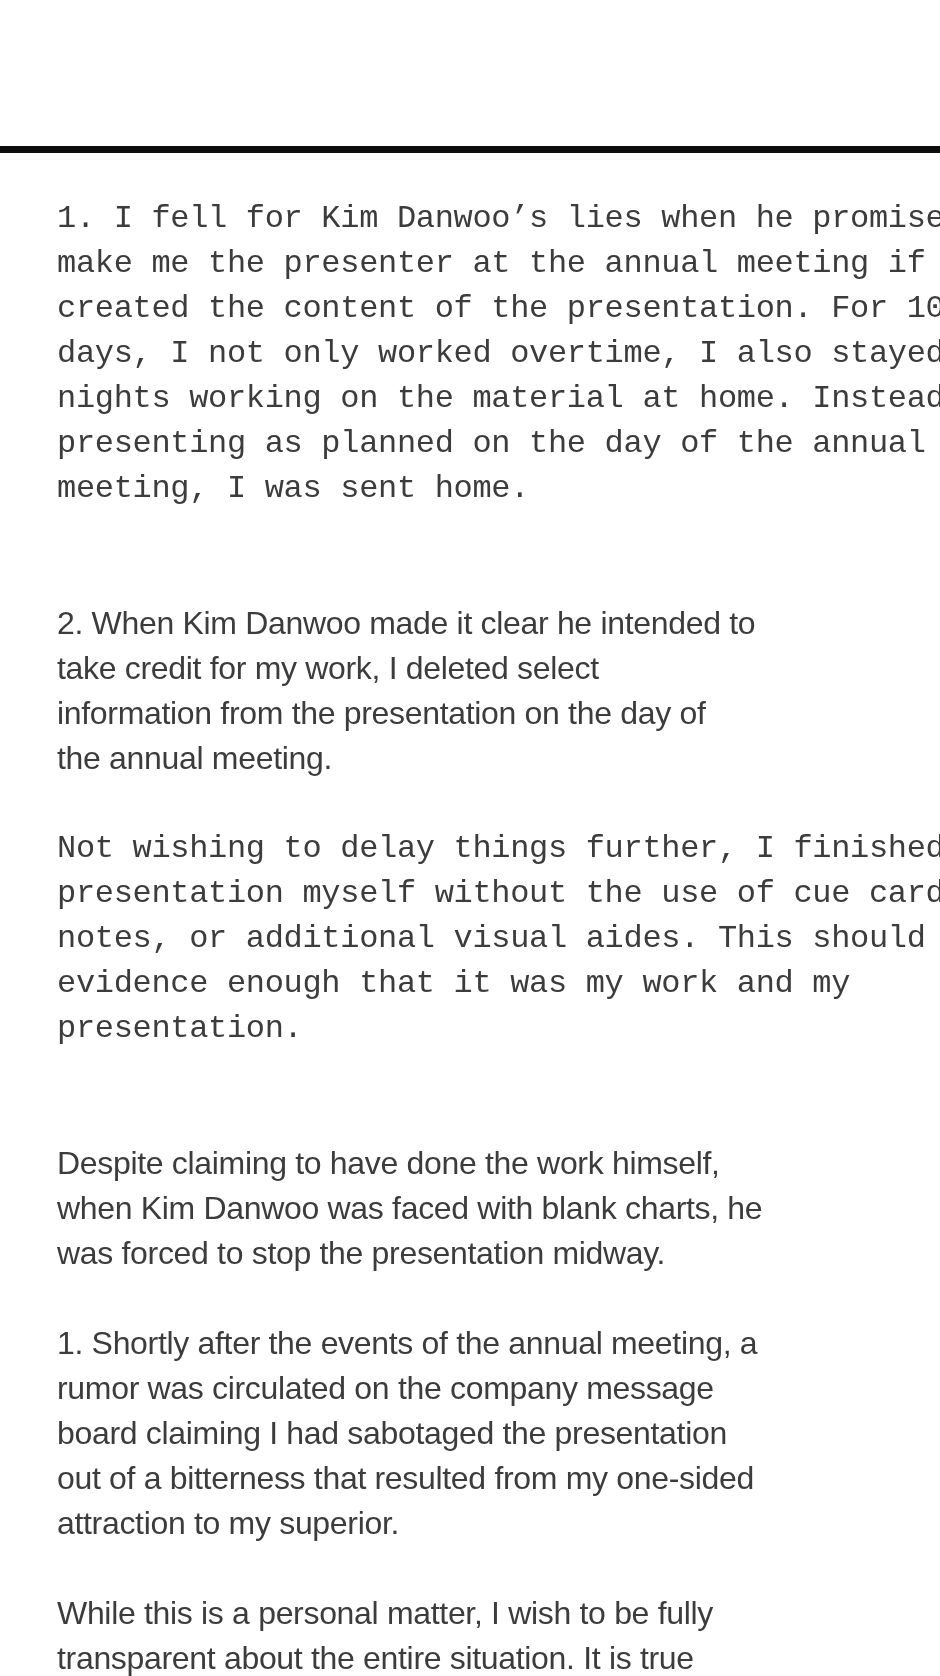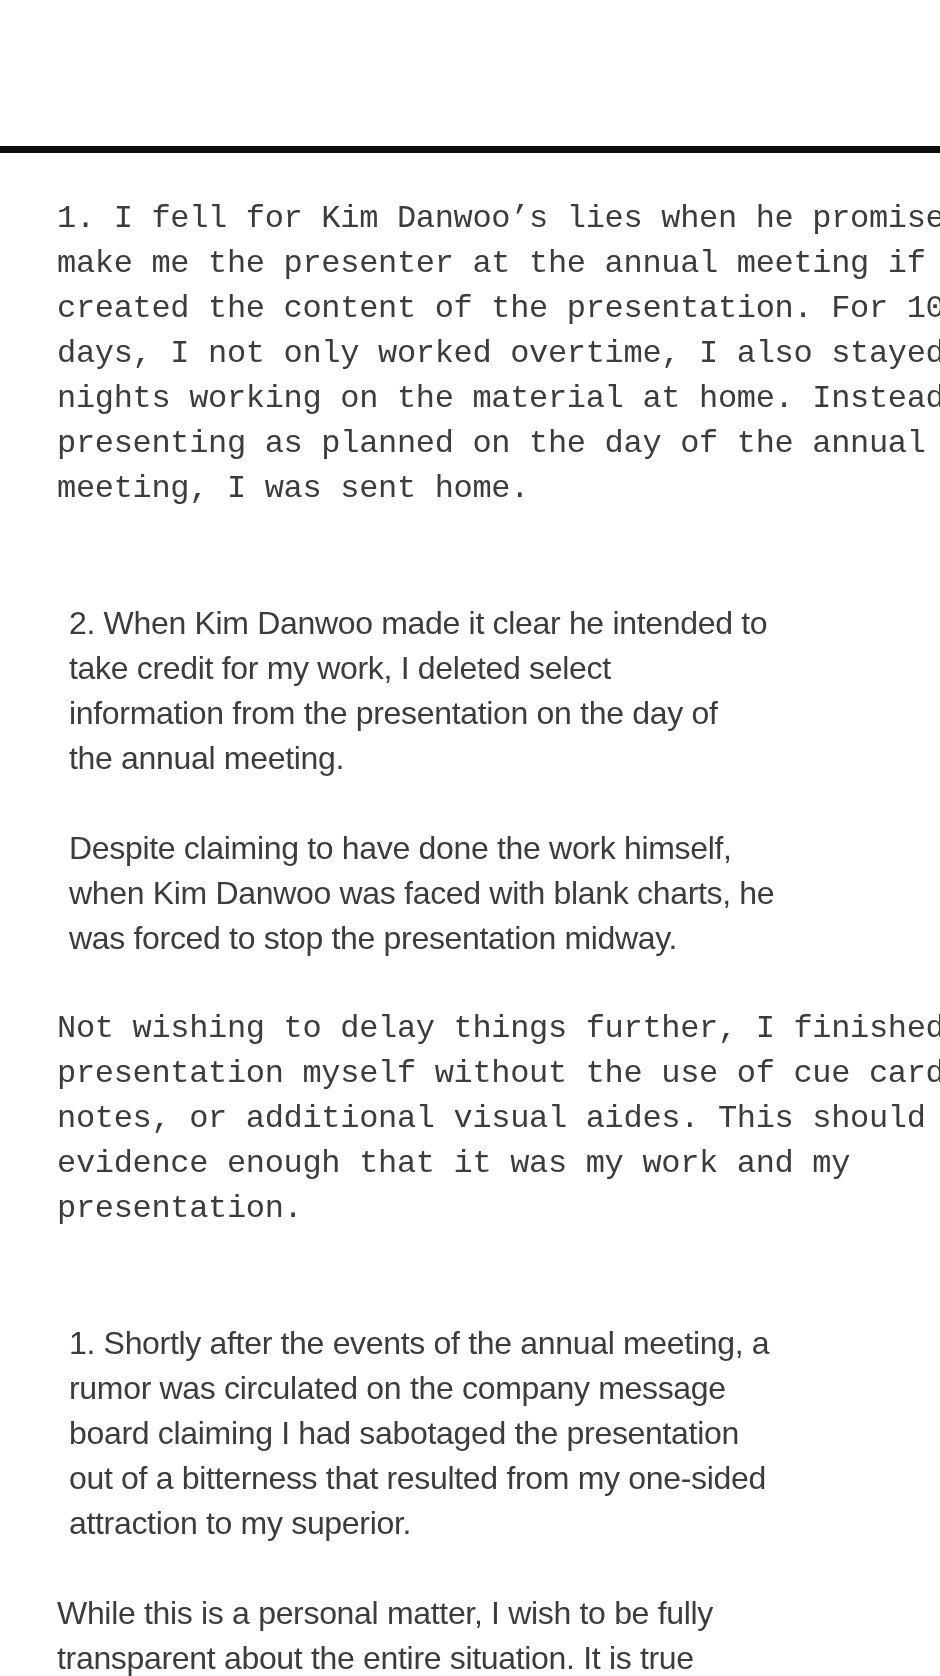--- a/index.html
+++ b/index.html
@@ -30,21 +30,21 @@
   }
   .para {
     white-space: pre;
     font-size: 32px;
     line-height: 45px;
     letter-spacing: -0.01em;
     color: #3c3c3c;
     margin: 0;
   }
   .gap-large { margin-bottom: 90px; font-family: Liberation Mono, monospace; }
-  .gap-small { margin-bottom: 45px; margin-left: 12px; }
+  .gap-small { margin-bottom: 45px; }
   .gap-none  { margin-bottom: 0; }
 </style>
 </head>
 <body>
 
 <div class="top-rule"></div>
 
 <div class="text-content">
   <p class="para gap-large">1. I fell for Kim Danwoo’s lies when he promised to
 make me the presenter at the annual meeting if I
@@ -52,29 +52,29 @@
 days, I not only worked overtime, I also stayed up
 nights working on the material at home. Instead of
 presenting as planned on the day of the annual
 meeting, I was sent home.</p>
 
   <p class="para gap-small">2. When Kim Danwoo made it clear he intended to
 take credit for my work, I deleted select
 information from the presentation on the day of
 the annual meeting.</p>
 
-  <p class="para gap-small">Despite claiming to have done the work himself,
-when Kim Danwoo was faced with blank charts, he
-was forced to stop the presentation midway.</p>
-
   <p class="para gap-large">Not wishing to delay things further, I finished the
 presentation myself without the use of cue cards,
 notes, or additional visual aides. This should act as
 evidence enough that it was my work and my
 presentation.</p>
+
+  <p class="para gap-small">Despite claiming to have done the work himself,
+when Kim Danwoo was faced with blank charts, he
+was forced to stop the presentation midway.</p>
 
   <p class="para gap-small">1. Shortly after the events of the annual meeting, a
 rumor was circulated on the company message
 board claiming I had sabotaged the presentation
 out of a bitterness that resulted from my one-sided
 attraction to my superior.</p>
 
   <p class="para gap-none">While this is a personal matter, I wish to be fully
 transparent about the entire situation. It is true</p>
 </div>

